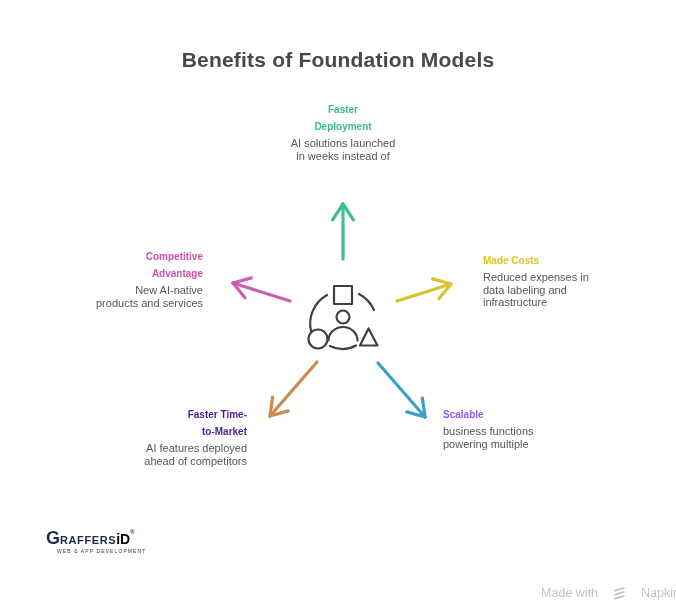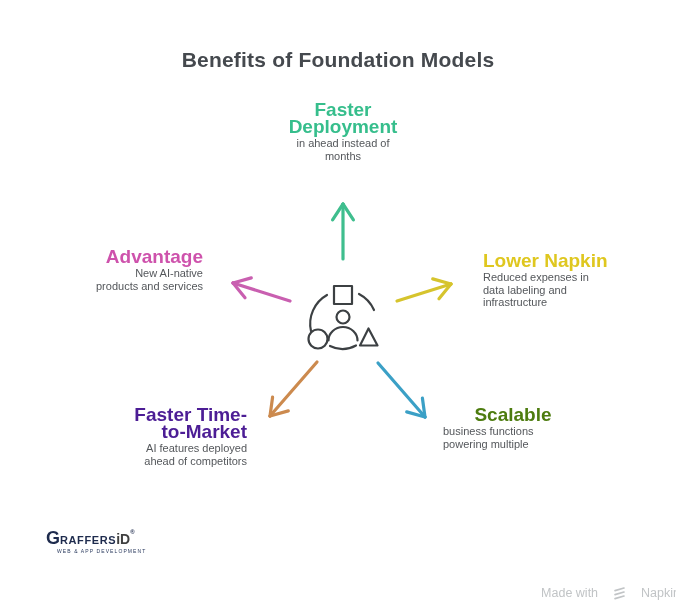--- a/index.html
+++ b/index.html
@@ -7,35 +7,35 @@
     position:relative;width:676px;height:603px;background:#ffffff;overflow:hidden;
     font-family:"Liberation Sans",sans-serif;
     padding-left:20px;
   }
   .title{
     position:absolute;left:0;top:48px;width:676px;text-align:center;
     font-size:21px;font-weight:bold;color:#45494e;letter-spacing:.2px;
   }
   .layer{position:absolute;left:0;top:0;}
   .node{position:absolute;}
-  .node .heading{font-size:19px;font-weight:bold;line-height:17px;}
+  .node .heading{font-size:10px;font-weight:bold;line-height:17px;}
   .node .desc{font-size:11px;line-height:12.5px;color:#54575b;margin-top:2px;}
   .t-center{text-align:center;}
   .t-right{text-align:right;}
   .t-left{text-align:left;}
   .node-top{left:253px;top:101px;width:180px;}
   .node-right{left:483px;top:252px;width:130px;}
   .node-left{left:43px;top:248px;width:160px;}
   .node-bl{left:87px;top:406px;width:160px;}
   .node-br{left:443px;top:406px;width:140px;}
   .logo{position:absolute;left:46px;top:529px;line-height:1;}
   .logo-line{white-space:nowrap;}
   .logo-g{font-size:18px;font-weight:bold;color:#1e2b4d;}
   .logo-raffers{font-size:11px;font-weight:bold;letter-spacing:.6px;color:#1e2b4d;text-align:right;}
-  .logo-id{font-size:14px;font-weight:bold;color:#404040;}
+  .logo-id{font-size:14px;font-weight:bold;color:#000000;}
   .logo-reg{font-size:6px;font-weight:bold;color:#1e2b4d;vertical-align:top;}
   .logo-tagline{font-size:5px;letter-spacing:1.1px;color:#2a3a5e;margin-top:2px;margin-left:11px;}
   .napkin{
     position:absolute;right:16px;top:566px;display:flex;align-items:center;gap:15px;
     color:#c1c4c6;font-size:12.5px;margin-top:20px;
   }
   .napkin svg{display:block;}
 </style>
 </head>
 <body>
@@ -83,59 +83,60 @@
         </g>
       </g>
   </svg>
 
   <div class="node node-top t-center">
     <div class="heading" style="color: rgb(54, 190, 140);">
       <div>Faster</div>
       <div>Deployment</div>
     </div>
     <div class="desc">
-      <div>in ahead instead of</div>
-      <div>months</div>
+      <div>AI solutions launched</div>
+      <div>in weeks instead of</div>
     </div>
   </div>
 
   <div class="node node-right t-left">
     <div class="heading" style="color: rgb(223, 199, 31);">
-      <div>Lower Napkin</div>
+      <div>Made Costs</div>
     </div>
     <div class="desc">
       <div>Reduced expenses in</div>
       <div>data labeling and</div>
       <div>infrastructure</div>
     </div>
   </div>
 
   <div class="node node-left t-right">
     <div class="heading" style="color: rgb(206, 82, 172);">
+      <div>Competitive</div>
       <div>Advantage</div>
     </div>
     <div class="desc">
       <div>New AI-native</div>
       <div>products and services</div>
     </div>
   </div>
 
   <div class="node node-bl t-right">
     <div class="heading" style="color: #4c1d95;">
       <div>Faster Time-</div>
       <div>to-Market</div>
     </div>
     <div class="desc">
       <div>AI features deployed</div>
       <div>ahead of competitors</div>
     </div>
   </div>
 
   <div class="node node-br t-left">
-    <div class="heading" style="color: #4d7c0f; text-align: center;">
+    <div class="heading" style="color: #8b5cf6;">
       <div>Scalable</div>
     </div>
     <div class="desc">
       <div>business functions</div>
       <div>powering multiple</div>
     </div>
   </div>
 
   <div class="logo">
     <div class="logo-line">

